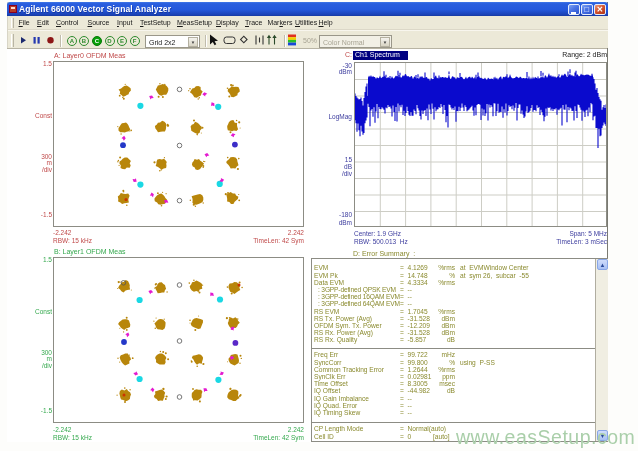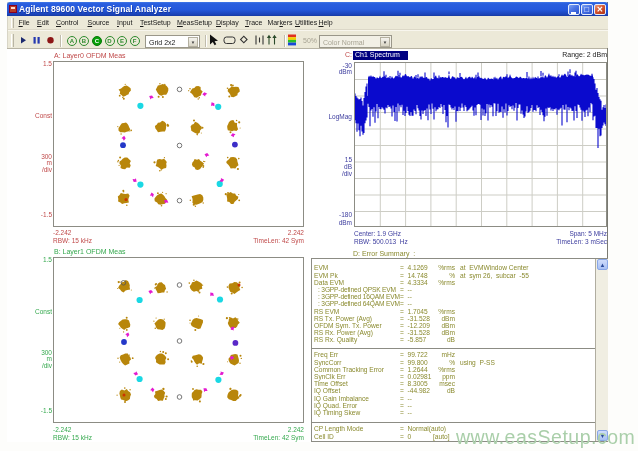--- a/index.html
+++ b/index.html
@@ -48,21 +48,21 @@
 .sbtn { position:absolute; left:1px; width:11px; height:11px; background:linear-gradient(180deg,#cfdcfb,#a8c0f4); border:1px solid #89a7e8; border-radius:2px; color:#2a4a9a; font-size:6px; text-align:center; line-height:10px; }
 #wm { position:absolute; left:456px; top:426px; font-size:19.5px; color:#aacfaa; letter-spacing:0.5px; white-space:nowrap; }
 </style>
 </head>
 <body>
 <div id="win">
   <div id="tbar">
     <div id="icon">
         <i></i>
       </div>
-    <span class="ttl">Agilent 89600 Vector Signal Analyzer</span>
+    <span class="ttl">Agilent 66000 Vector Signal Analyzer</span>
     <div class="tbtn" style="left:561px;">
         <span style="position:absolute;left:2px;top:7.5px;width:5px;height:1.8px;background:#fff;"></span>
       </div>
     <div class="tbtn" style="left:574px;">
         <span>□</span>
       </div>
     <div class="tbtn close" style="left:587px;">
         <span>✕</span>
       </div>
   </div>

